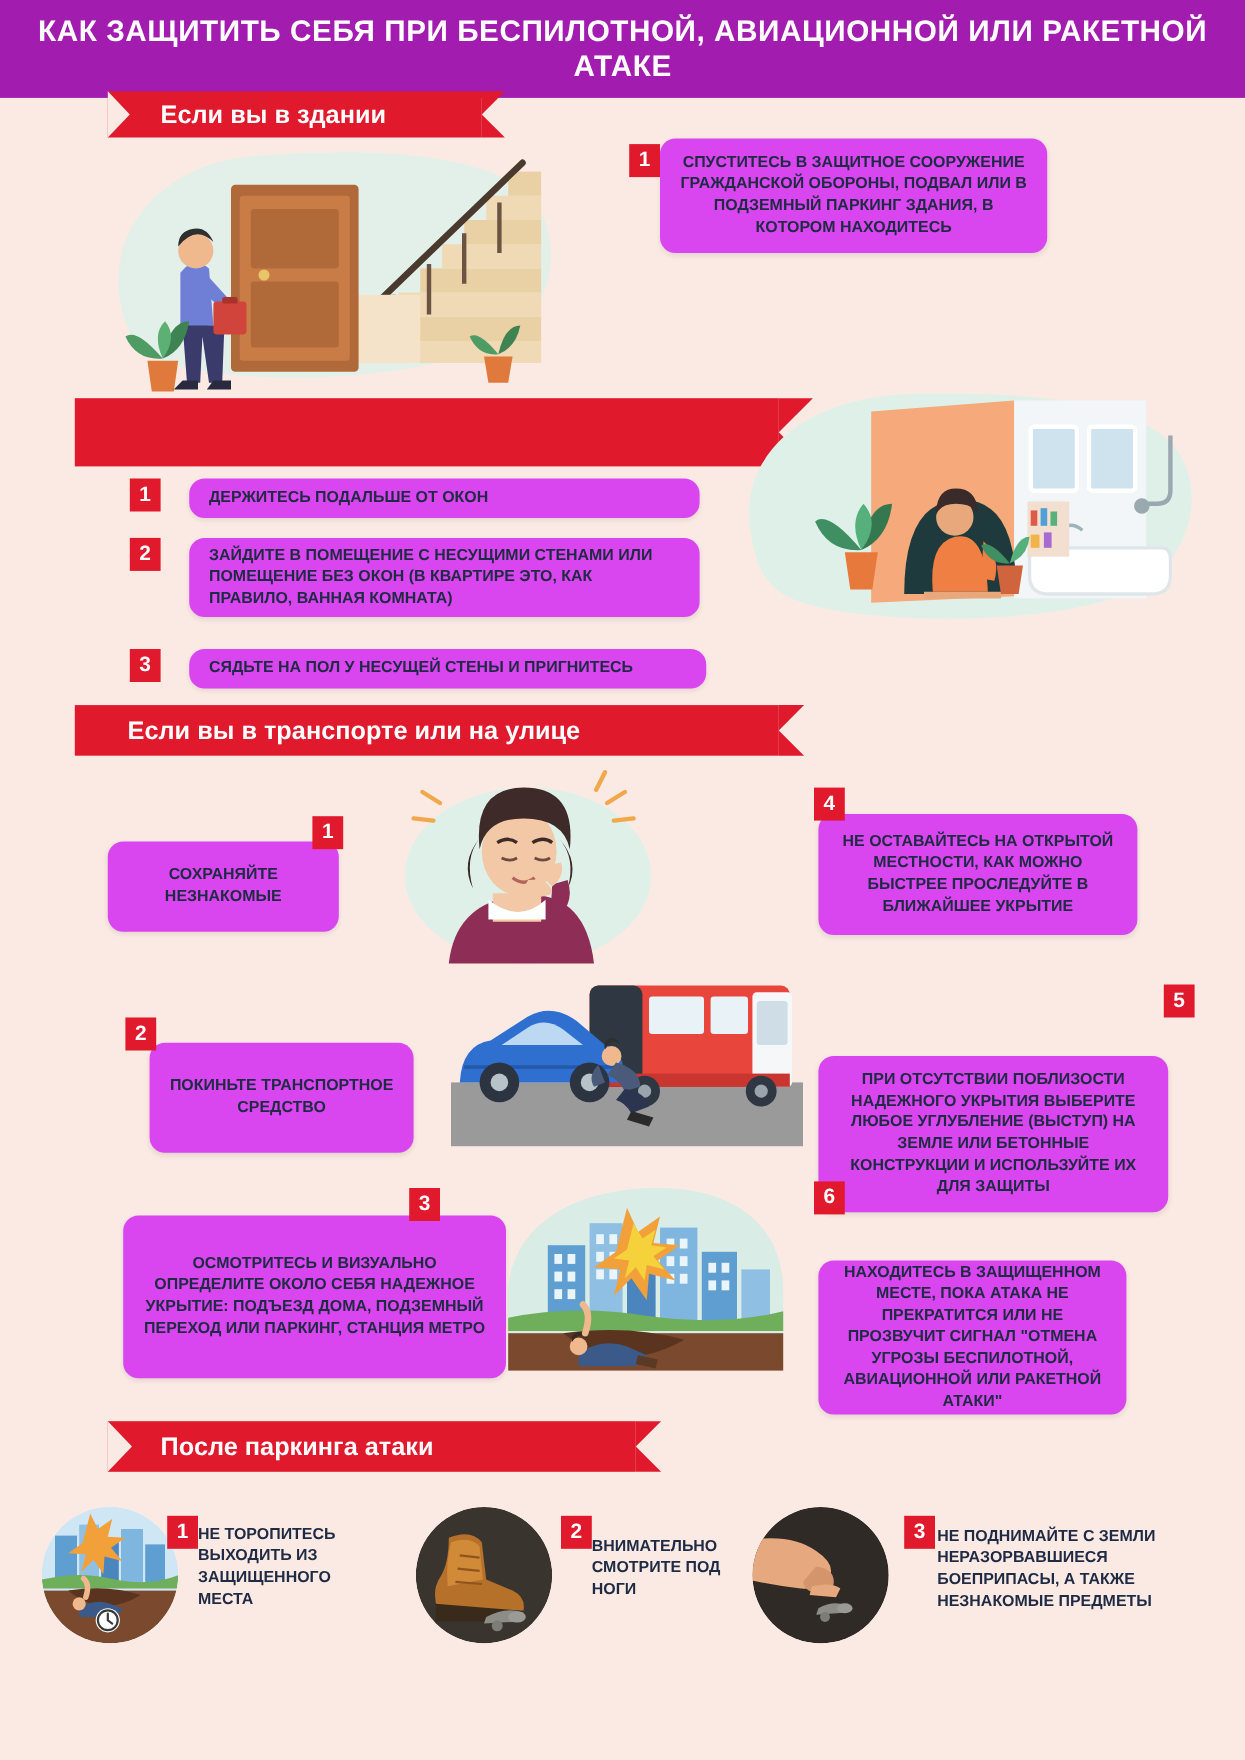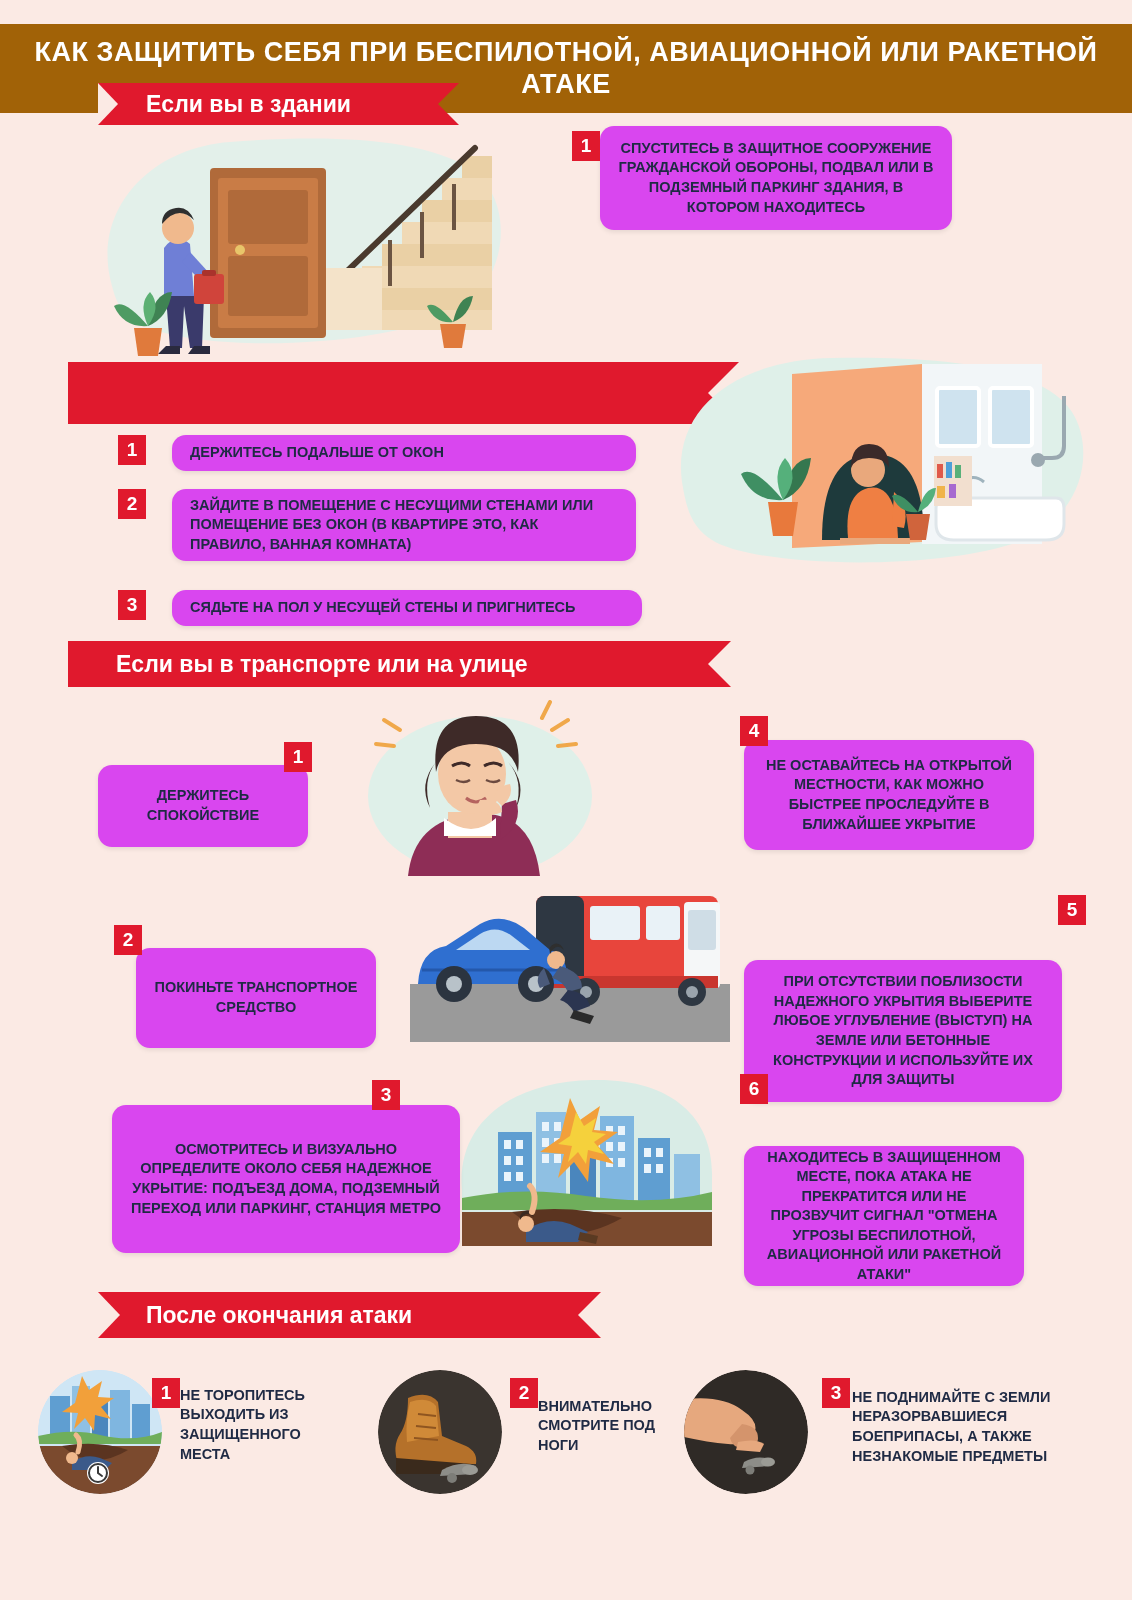--- a/index.html
+++ b/index.html
@@ -7,24 +7,23 @@
     width: 1132px; height: 1600px;
     background: #fbeae4;
     font-family: "Liberation Sans", sans-serif;
     position: relative;
     overflow: hidden;
   }
 
   
   .header {
     width: 100%; height: 89px;
-    background: #a16207;
+    background: #a21caf;
     display: flex; align-items: center; justify-content: center;
     text-align: center;
-    margin-top: 24px;
   }
   .header h1 {
     color: #ffffff;
     font-size: 27px;
     font-weight: bold;
     letter-spacing: .5px;
     line-height: 1.16;
     text-transform: uppercase;
   }
 
@@ -260,21 +259,21 @@
       <path d="M150 106 q12 -10 8 -22 q-14 2 -16 14z" fill="#f3c8a6"></path>
       <path d="M128 100 q20 -2 22 12 q-16 8 -26 -4z" fill="#f3c8a6"></path>
     </g>
     <path d="M200 30 l16 -10 M206 46 l18 -2 M190 18 l8 -16" stroke="#f0a84a" stroke-width="4" stroke-linecap="round"></path>
     <path d="M48 30 l-16 -10 M42 46 l-18 -2" stroke="#f0a84a" stroke-width="4" stroke-linecap="round"></path>
   </svg>
 </div>
 
 <div class="num" style="left:284px; top:742px;">1</div>
 <div class="card center" style="left:98px; top:765px; width:210px; height:82px;">
-  <span>ДЕРЖИТЕСЬ СПОКОЙСТВИЕ</span>
+  <span>СОХРАНЯЙТЕ НЕЗНАКОМЫЕ</span>
 </div>
 
 <div class="num" style="left:740px; top:716px;">4</div>
 <div class="card center" style="left:744px; top:740px; width:290px; height:110px;">
   <span>НЕ ОСТАВАЙТЕСЬ НА ОТКРЫТОЙ МЕСТНОСТИ, КАК МОЖНО БЫСТРЕЕ ПРОСЛЕДУЙТЕ В БЛИЖАЙШЕЕ УКРЫТИЕ</span>
 </div>
 
 <div class="illus" style="left:410px; top:880px; width:320px; height:168px;">
   <svg width="320" height="168" viewBox="0 0 320 168">
     <rect x="0" y="104" width="320" height="58" fill="#9a9a9a"></rect>
@@ -379,21 +378,21 @@
   <span>ОСМОТРИТЕСЬ И ВИЗУАЛЬНО ОПРЕДЕЛИТЕ ОКОЛО СЕБЯ НАДЕЖНОЕ УКРЫТИЕ: ПОДЪЕЗД ДОМА, ПОДЗЕМНЫЙ ПЕРЕХОД ИЛИ ПАРКИНГ, СТАНЦИЯ МЕТРО</span>
 </div>
 
 <div class="num" style="left:740px; top:1074px;">6</div>
 <div class="card center" style="left:744px; top:1098px; width:280px; height:140px;margin-top:48px;">
   <span>НАХОДИТЕСЬ В ЗАЩИЩЕННОМ МЕСТЕ, ПОКА АТАКА НЕ ПРЕКРАТИТСЯ ИЛИ НЕ ПРОЗВУЧИТ СИГНАЛ "ОТМЕНА УГРОЗЫ БЕСПИЛОТНОЙ, АВИАЦИОННОЙ ИЛИ РАКЕТНОЙ АТАКИ"</span>
 </div>
 
 <div class="ribbon rib4">
   <span class="notch"></span>
-  <span>После окончания атаки</span>
+  <span>После паркинга атаки</span>
   <span class="tail"></span>
 </div>
 
 <div class="circ-photo" style="left:38px; top:1370px;">
   <svg width="124" height="124" viewBox="0 0 124 124">
     <circle cx="62" cy="62" r="62" fill="#cfe6f5"></circle>
     <g clip-path="url(#c1)">
       <clipPath id="c1">
           <circle cx="62" cy="62" r="62"></circle>
         </clipPath>

